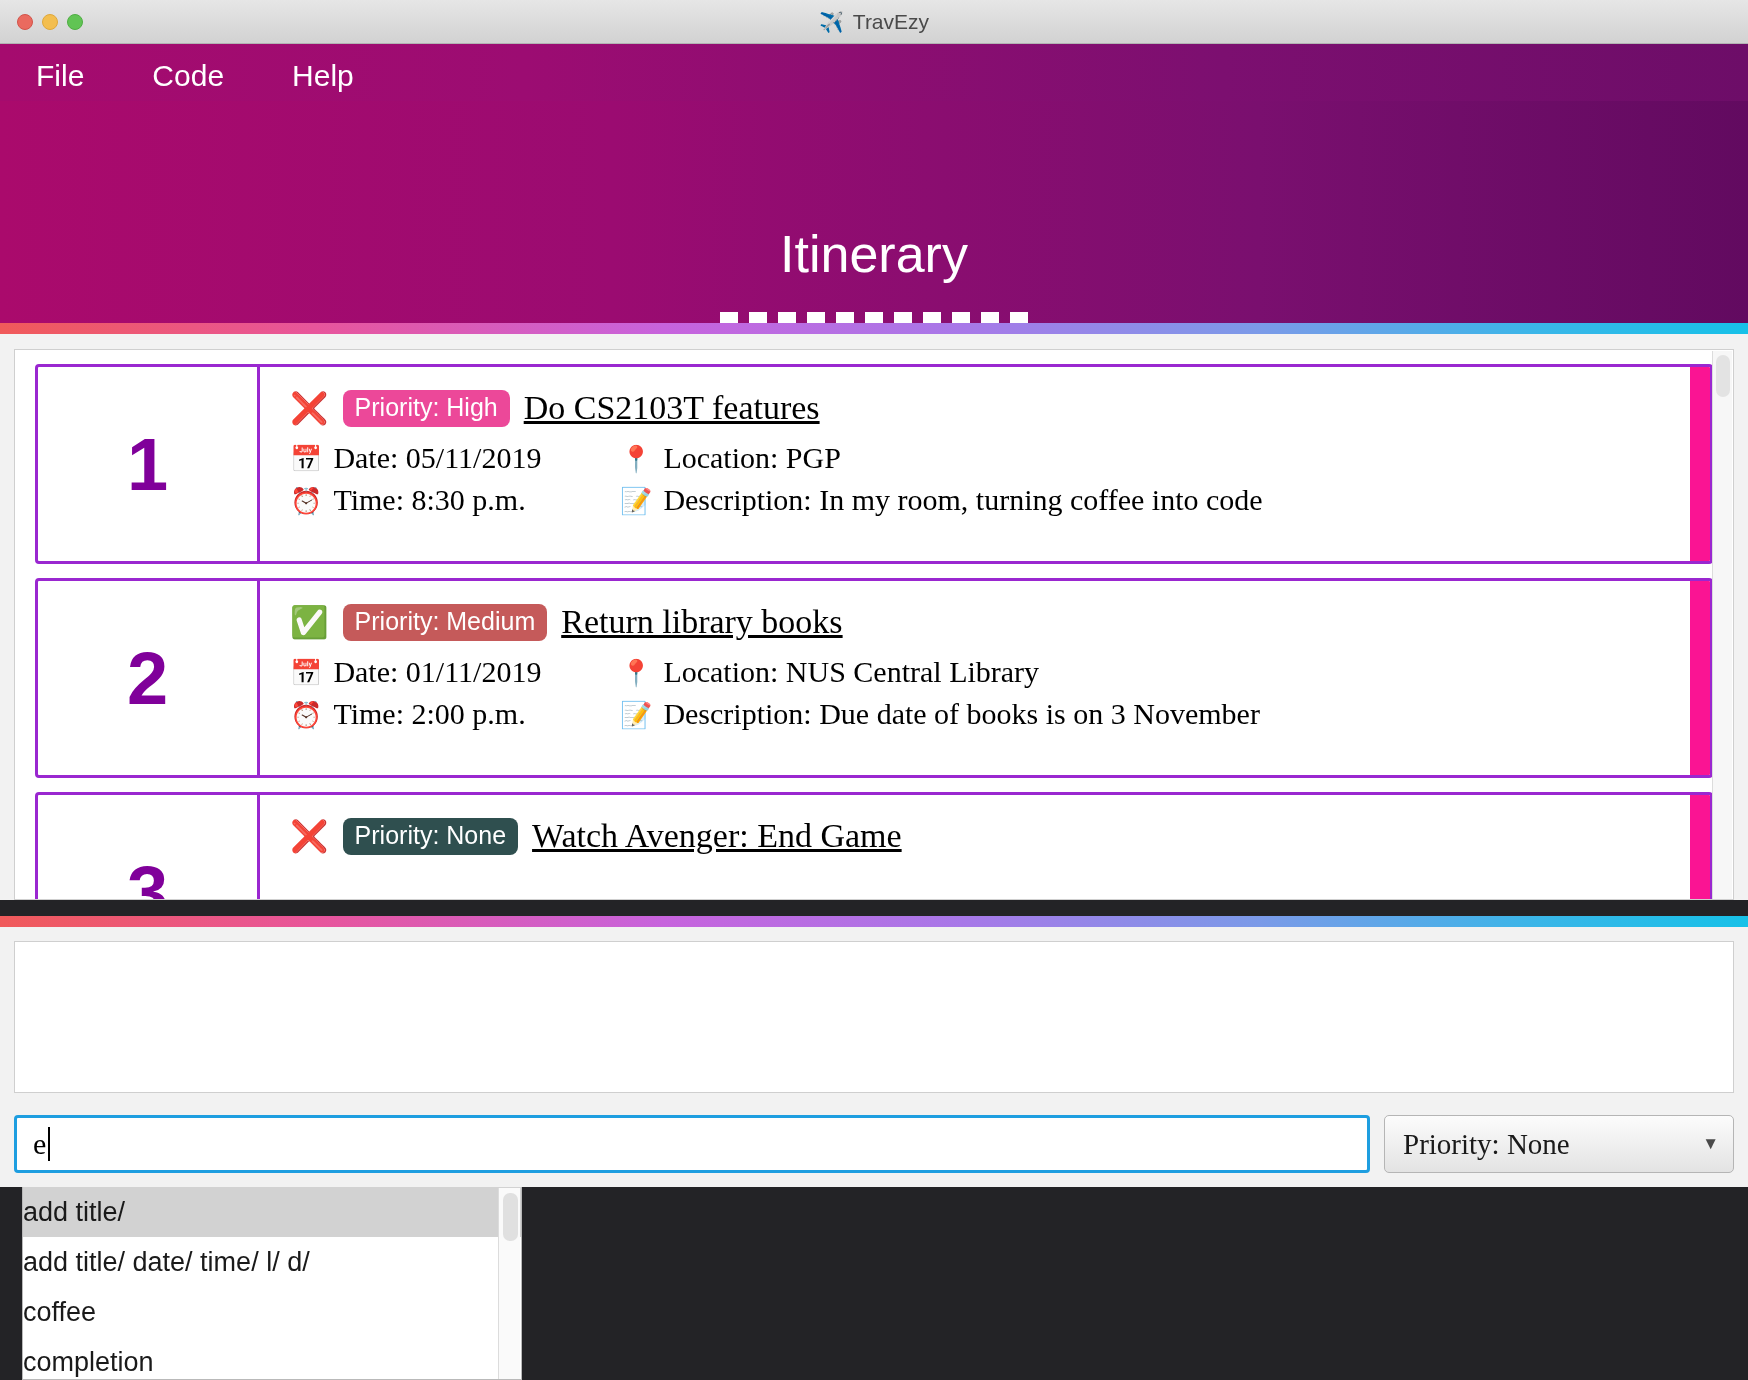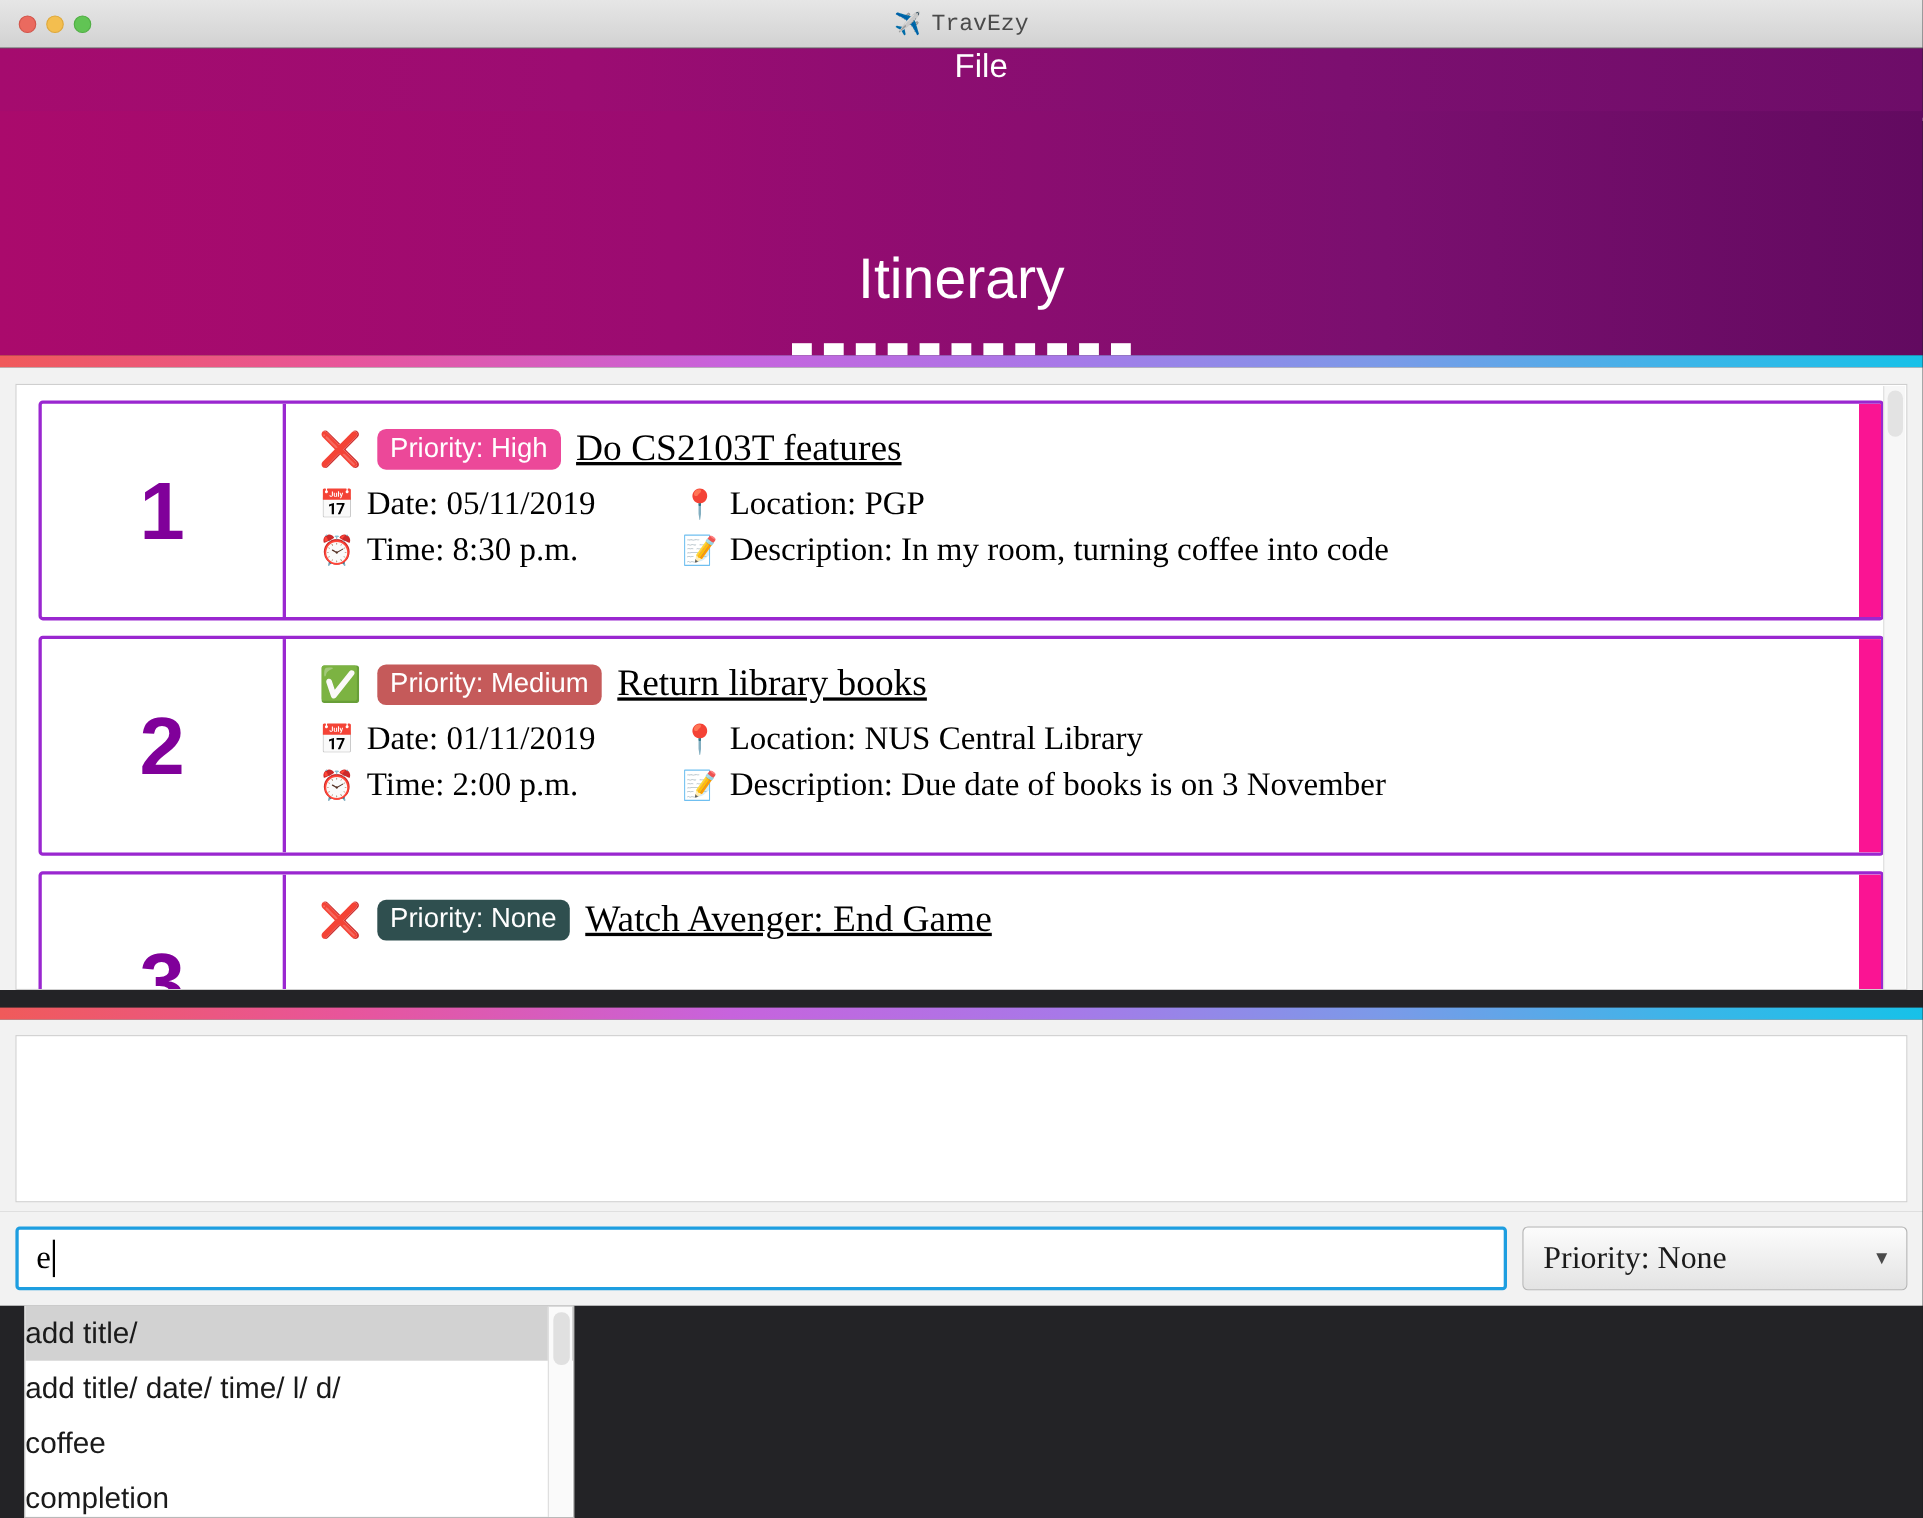--- a/index.html
+++ b/index.html
@@ -31,32 +31,31 @@
   .title-center {
     position: absolute; left: 0; right: 0; top: 0;
     height: 44px;
     display: flex; align-items: center; justify-content: center;
     gap: 9px;
     pointer-events: none;
   }
   .app-icon { font-size: 20px; line-height: 1; }
   .app-title {
     font-size: 21px; color: #4a4a4a;
-    font-family: Liberation Mono, monospace;
+    font-family: Liberation Sans, sans-serif;
   }
 
   
   .menubar {
     position: absolute; top: 44px; left: 0;
     width: 1748px; height: 66px;
     background: linear-gradient(to right, #a50b6e 0%, #9c0c72 30%, #7c0f70 70%, #6d0d68 100%);
     display: flex; align-items: center;
     padding-left: 36px; gap: 68px;
     border-bottom: 3px solid #f2f2f2;
-    flex-direction: column;
   }
   .menu-item {
     color: #ffffff; font-size: 30px;
     font-family: "Liberation Sans", sans-serif;
     cursor: default;
   }
 
   
   .banner {
     position: absolute; top: 101px; left: 0;

